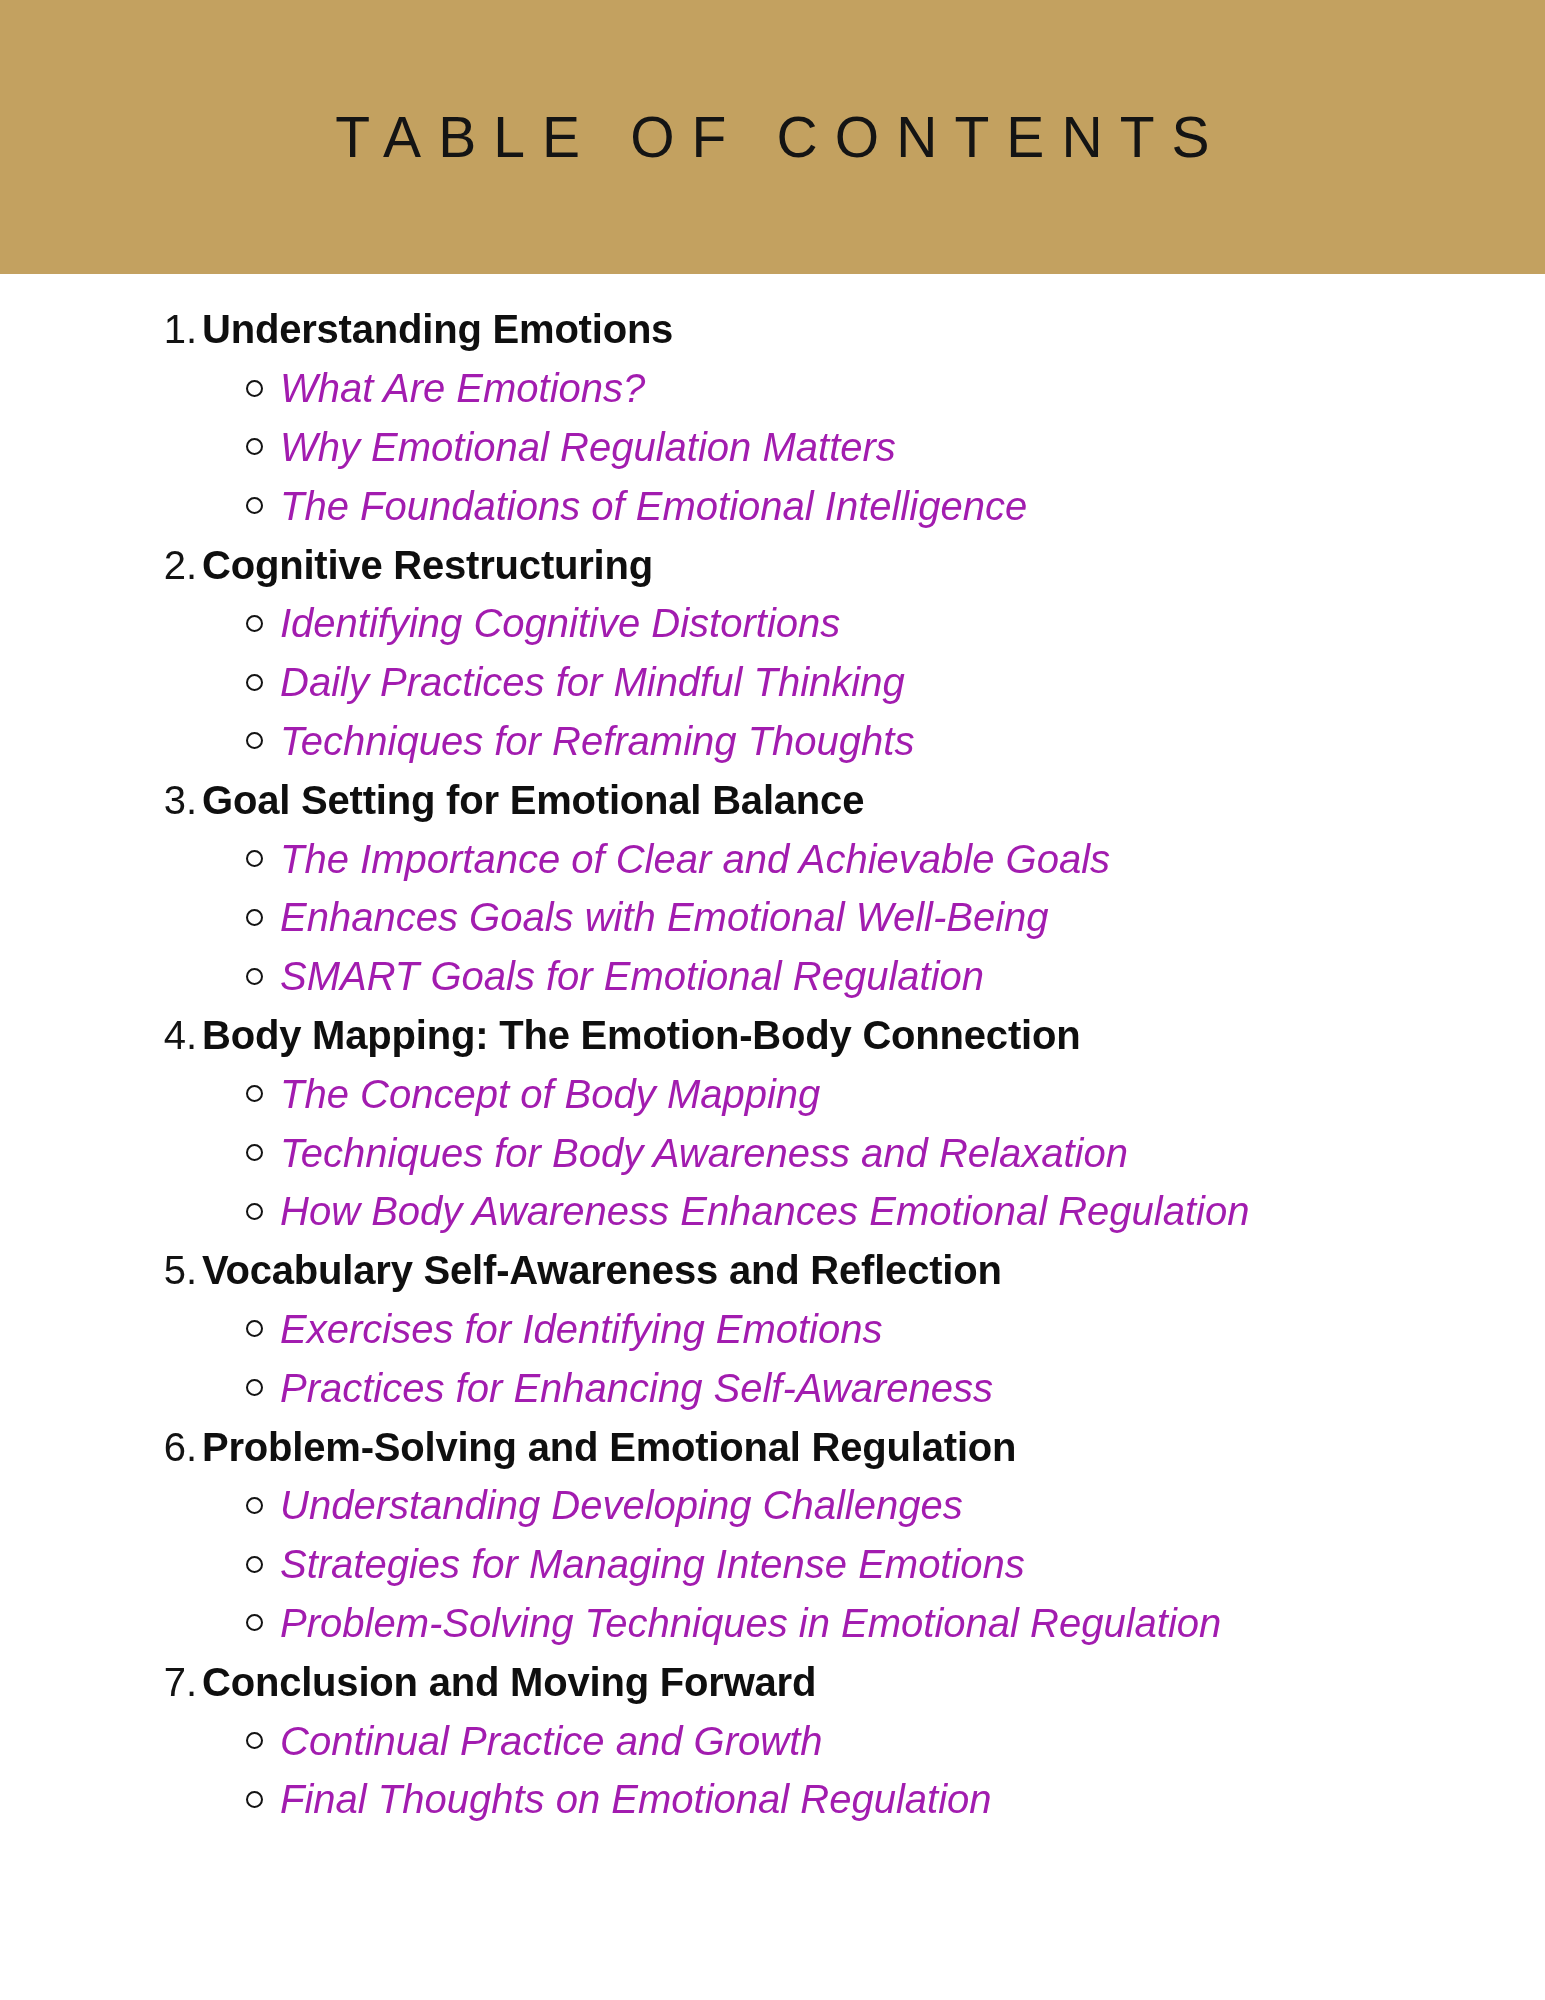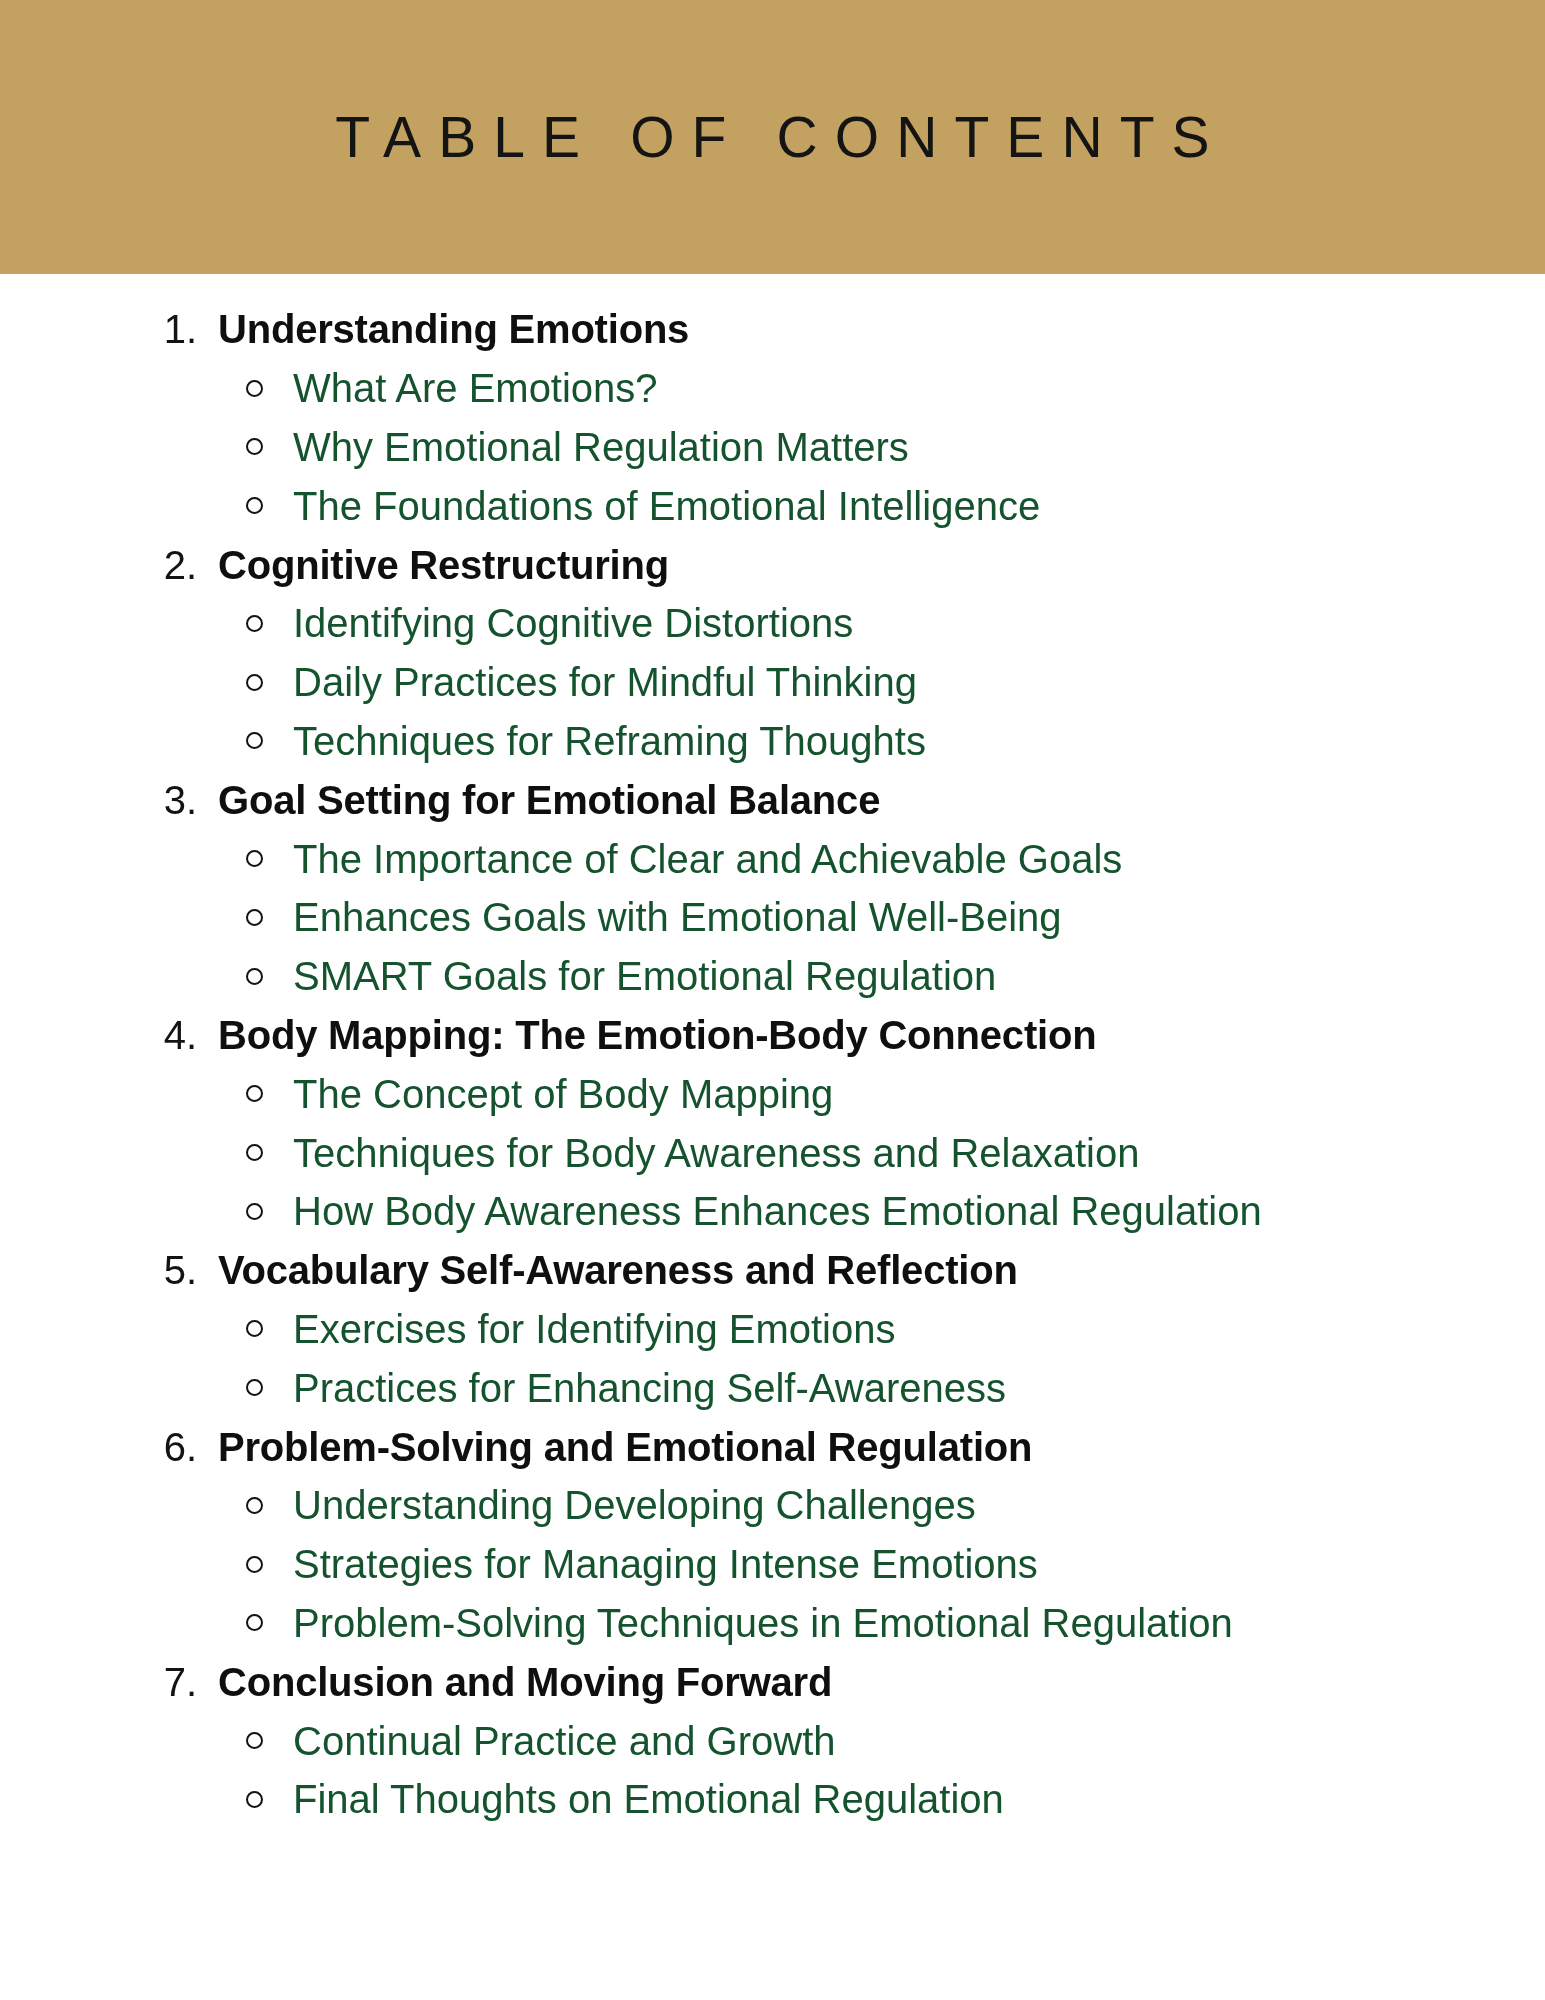--- a/index.html
+++ b/index.html
@@ -45,38 +45,39 @@
     line-height: 1;
   }
   .ch-num {
     width: 77px;
     flex: none;
     text-align: right;
     font-weight: 400;
     color: #131313;
   }
   .ch-title {
-    margin-left: 21px;
+    margin-left: 5px;
     font-weight: 700;
     letter-spacing: -0.2px;
     color: #0f0f0f;
   }
   .bullet {
     box-sizing: border-box;
     flex: none;
     width: 17px;
     height: 17px;
     margin-left: 126px;
     border: 2.5px solid #131313;
     border-radius: 50%;
     background: transparent;
   }
   .sub-label {
-    margin-left: 30px;
-    color: #14532d;
+    margin-left: 17px;
+    color: #a21caf;
+    font-style: italic;
   }
 </style>
 </head>
 <body style="background: rgb(255, 255, 255);">
 
 <div class="page">
   <header class="banner" style="background: rgb(195, 161, 96);">
     <h1>TABLE OF CONTENTS</h1>
   </header>
   <main class="toc">

